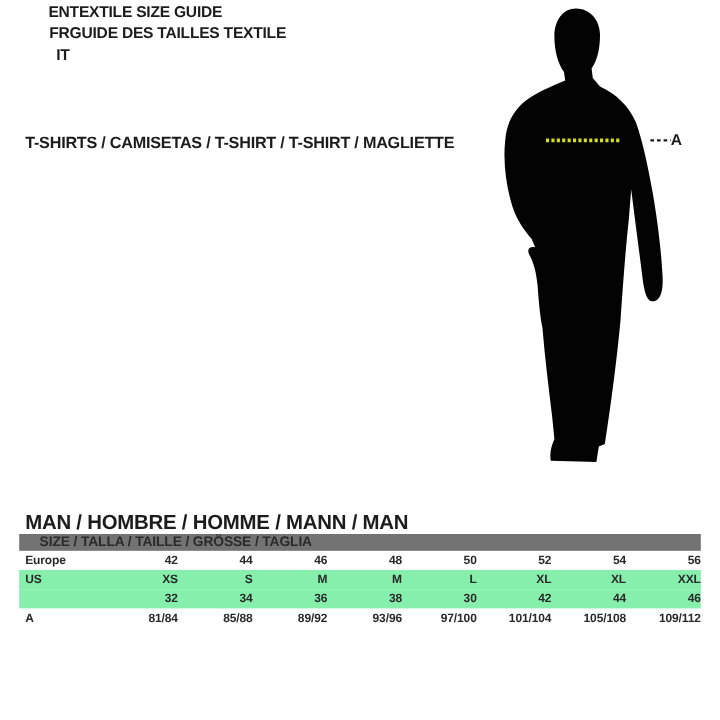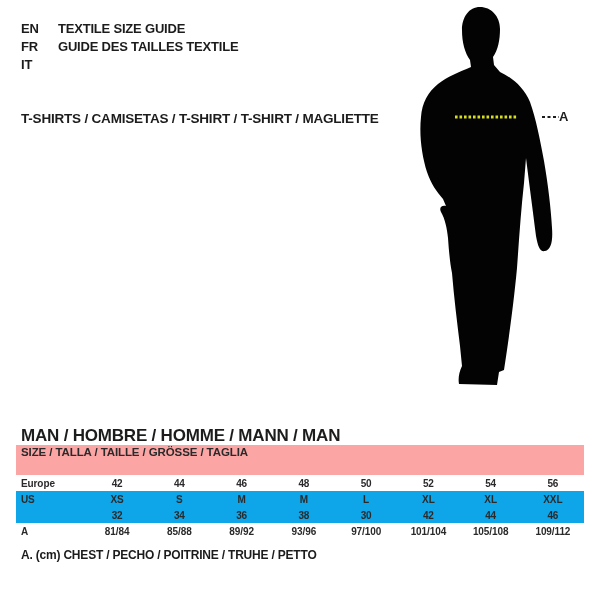--- a/index.html
+++ b/index.html
@@ -1,38 +1,38 @@
 <!DOCTYPE html>
 <html><head>
 <meta charset="utf-8">
 <style>
   html,body{margin:0;padding:0;}
   .page{
     position:relative;width:600px;height:600px;background:#ffffff;overflow:hidden;
     font-family:"Liberation Sans","DejaVu Sans",sans-serif;color:#1c1c1c;
   }
   
-  .lang-block{position:absolute;left:21px;top:20px;}
+  .lang-block{position:absolute;left:21px;top:1px;text-align:right;}
   .lang-row{display:flex;height:18px;line-height:18px;font-size:13px;font-weight:bold;letter-spacing:-0.2px;}
   .lang-code{width:37px;flex:0 0 37px;}
   
   .categories{position:absolute;left:21px;top:110px;}
   .categories div{height:18px;line-height:18px;font-size:13.5px;font-weight:bold;letter-spacing:-0.2px;}
   
   .figure-svg{position:absolute;left:405px;top:0;width:195px;height:400px;}
   .figure-label{position:absolute;left:559px;top:109px;font-size:13px;font-weight:bold;}
   
   .gender-heading{position:absolute;left:21px;top:426px;font-size:17px;font-weight:bold;letter-spacing:-0.2px;}
   
   .size-table{position:absolute;left:16px;top:445px;width:568px;font-weight:bold;letter-spacing:-0.1px;}
-  .thead{height:30px;line-height:14px;background:#fca5a5;padding-left:5px;font-size:11.5px;color:#2a2a2a;}
+  .thead{height:14px;line-height:14px;background:#737373;padding-left:17px;font-size:11.5px;color:#2a2a2a;}
   .trow{display:grid;grid-template-columns:70px repeat(8,1fr);height:16px;align-items:center;font-size:10px;color:#2a2a2a;}
-  .trow.stripe{background:#0ea5e9;}
+  .trow.stripe{background:#86efac;}
   .tlabel{padding-left:5px;text-align:left;}
-  .tcell{text-align:center;}
+  .tcell{text-align:right;}
   
   .footnote{position:absolute;left:21px;top:548px;font-size:12px;font-weight:bold;letter-spacing:-0.2px;}
 </style>
 </head>
 <body>
 
 <div class="page">
 
   <div class="lang-block">
     <div class="lang-row">
@@ -139,15 +139,14 @@
       <div class="tcell">85/88</div>
       <div class="tcell">89/92</div>
       <div class="tcell">93/96</div>
       <div class="tcell">97/100</div>
       <div class="tcell">101/104</div>
       <div class="tcell">105/108</div>
       <div class="tcell">109/112</div>
     </div>
   </div>
 
-  <div class="footnote">A. (cm) CHEST / PECHO / POITRINE / TRUHE / PETTO</div>
 
 </div>
 
 </body></html>

